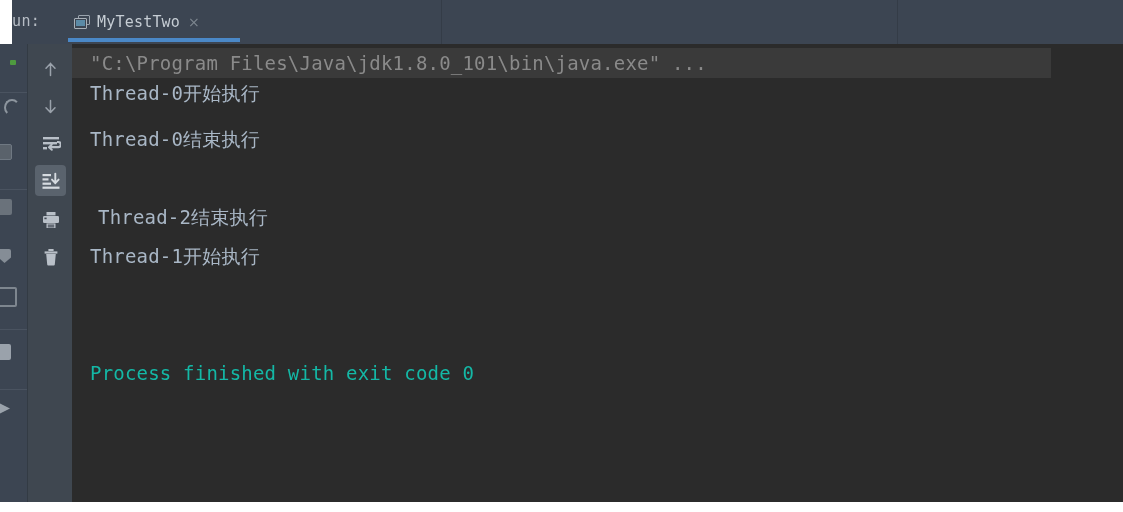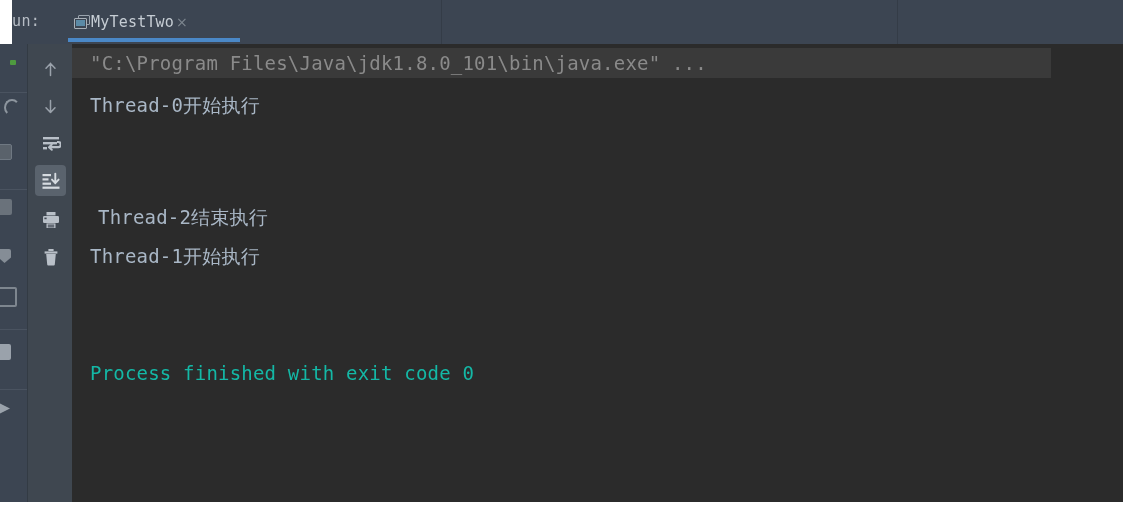--- a/index.html
+++ b/index.html
@@ -54,21 +54,21 @@
   }
 
   
   .tab {
     position: absolute;
     left: 60px;
     top: 4px;
     height: 36px;
     display: flex;
     align-items: center;
-    gap: 0;
+    gap: 6px;
     padding: 0 2px;
   }
   .tab-icon {
     width: 17px;
     height: 15px;
     position: relative;
     flex: 0 0 auto;
   }
   .tab-icon .win-back {
     position: absolute;
@@ -299,20 +299,21 @@
         <rect x="7.4" y="2" width="5.2" height="2" fill="#b9c0c8"></rect>
         <rect x="3.6" y="4.4" width="12.8" height="2.2" fill="#b9c0c8"></rect>
         <path d="M5.2 7 h9.6 l-1 10.6 a1 1 0 0 1 -1 0.9 h-5.6 a1 1 0 0 1 -1 -0.9 Z" fill="#b9c0c8"></path>
       </svg>
     </div>
 
   </div>
 
   <div class="console">
     <div class="line cmd" style="top:4px;">"C:\Program Files\Java\jdk1.8.0_101\bin\java.exe" ...</div>
-    <div class="line" style="top:46px;text-align:right;">Thread-0开始执行</div>
+    <div class="line" style="top:34px;text-align:right;">Thread-0开始执行</div>
+    <div class="line" style="top:80px;">Thread-0结束执行</div>
     <div class="line" style="top:158px;margin-left:8px;">Thread-2结束执行</div>
     <div class="line" style="top:197px;">Thread-1开始执行</div>
     <div class="line" style="top:275px;"></div>
     <div class="line sys" style="top:314px;">Process finished with exit code 0</div>
   </div>
 
 </div>
 
 </body></html>

